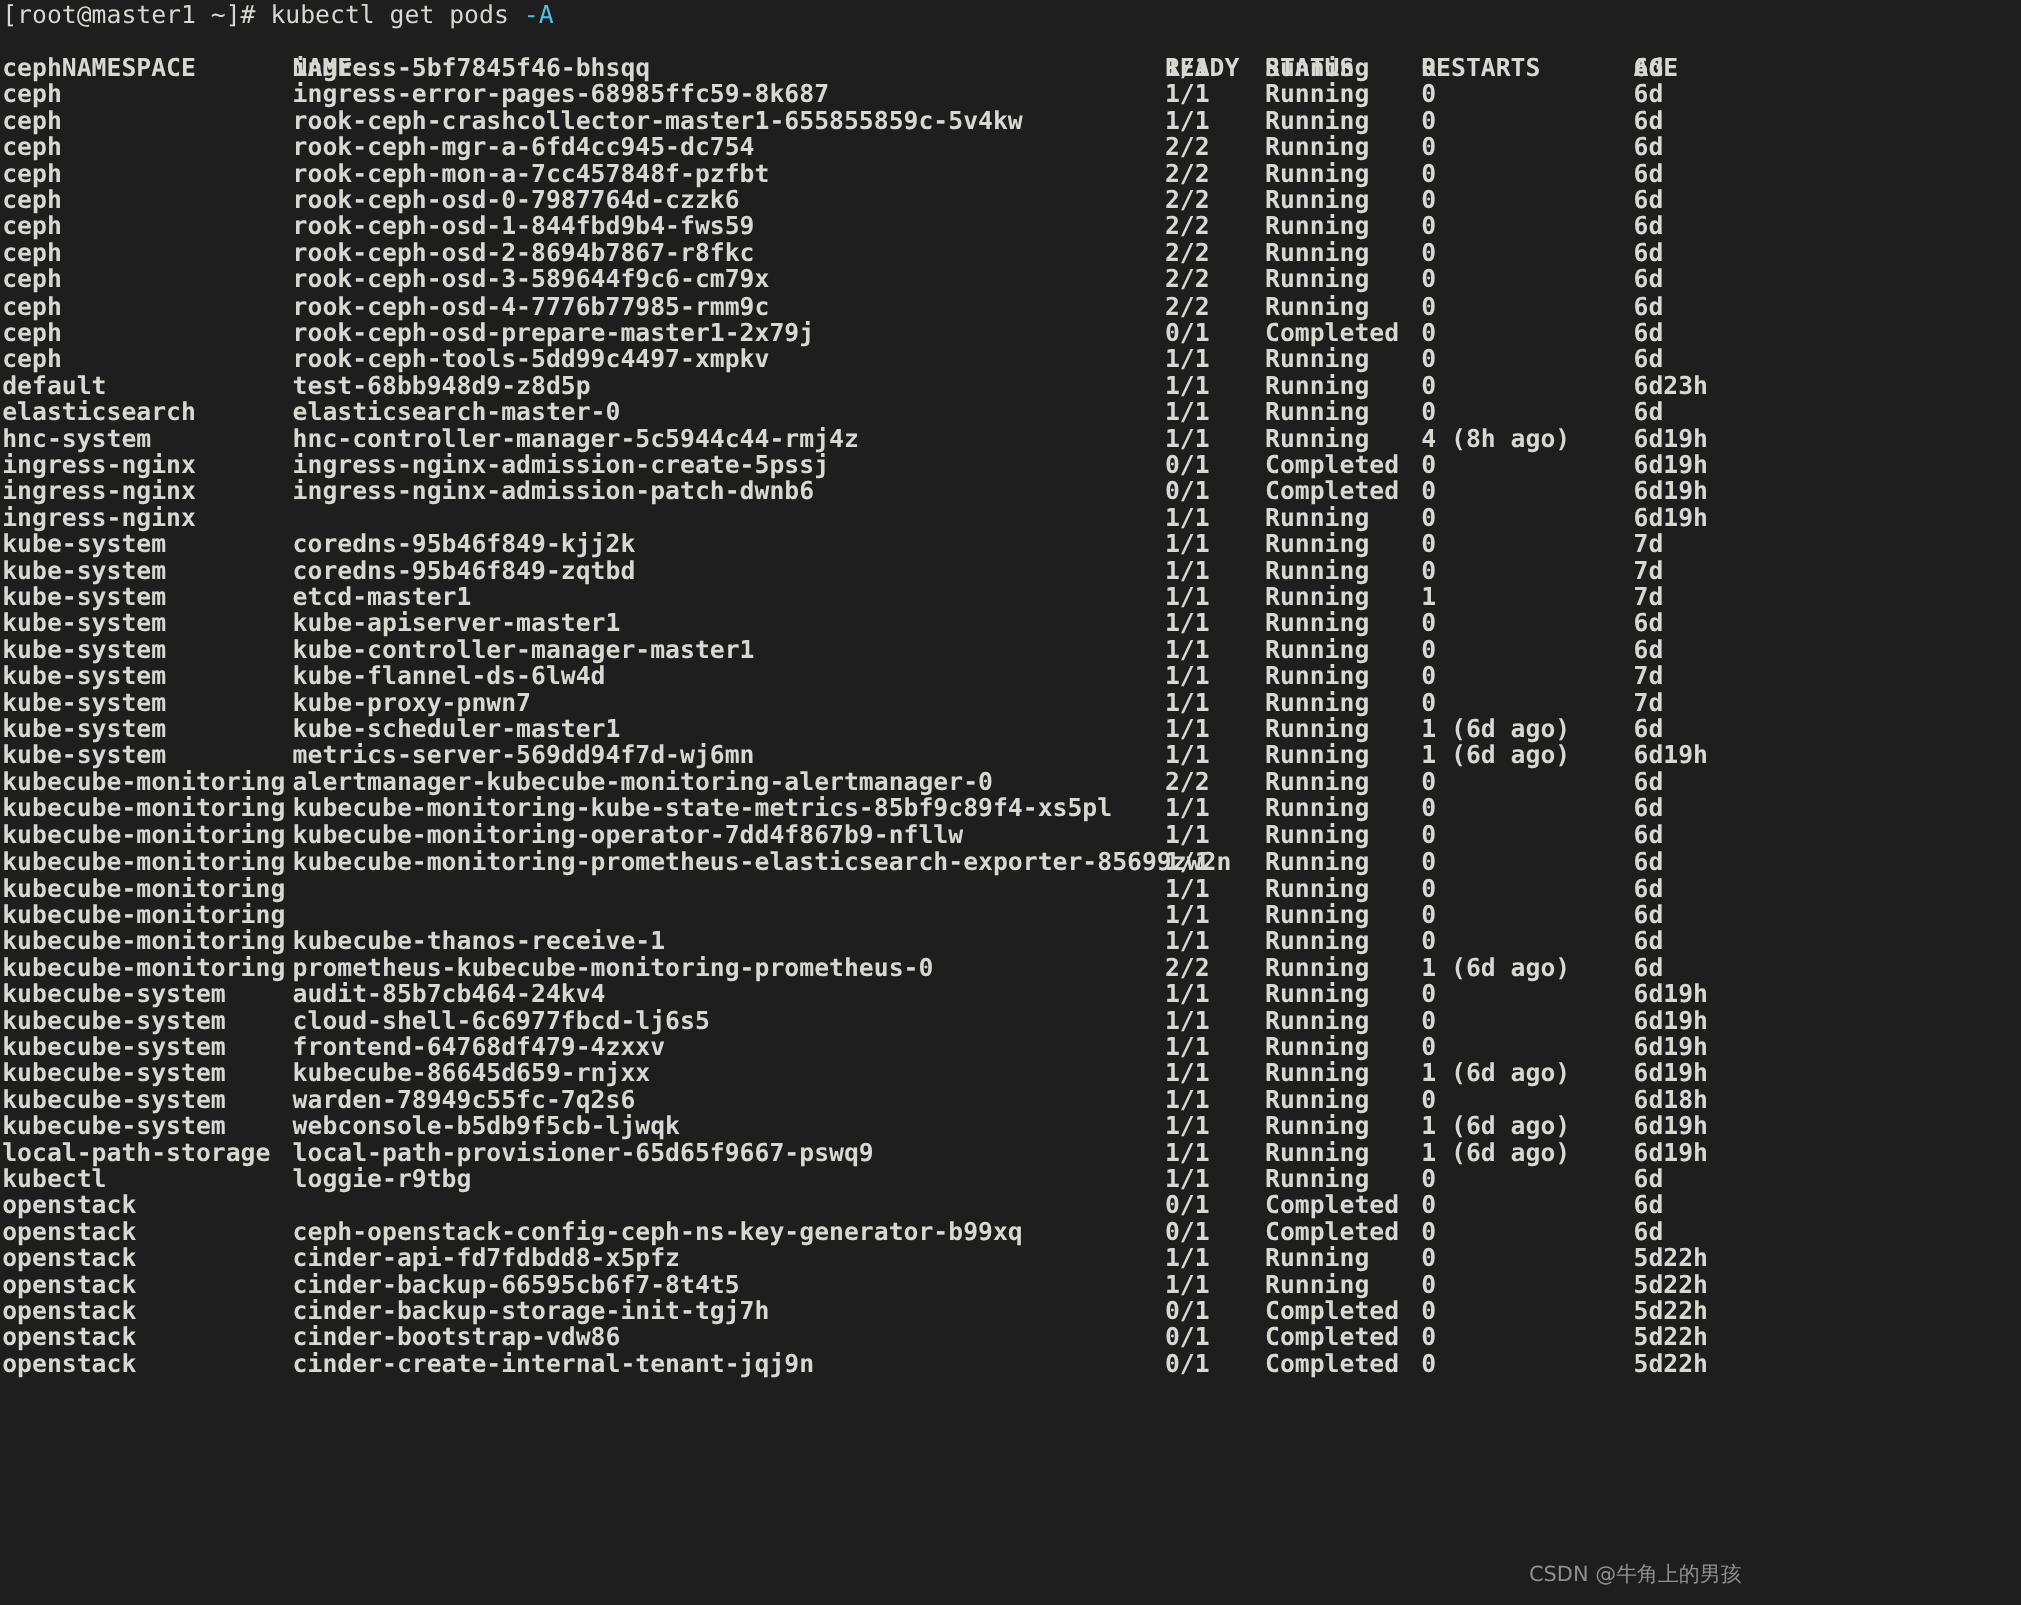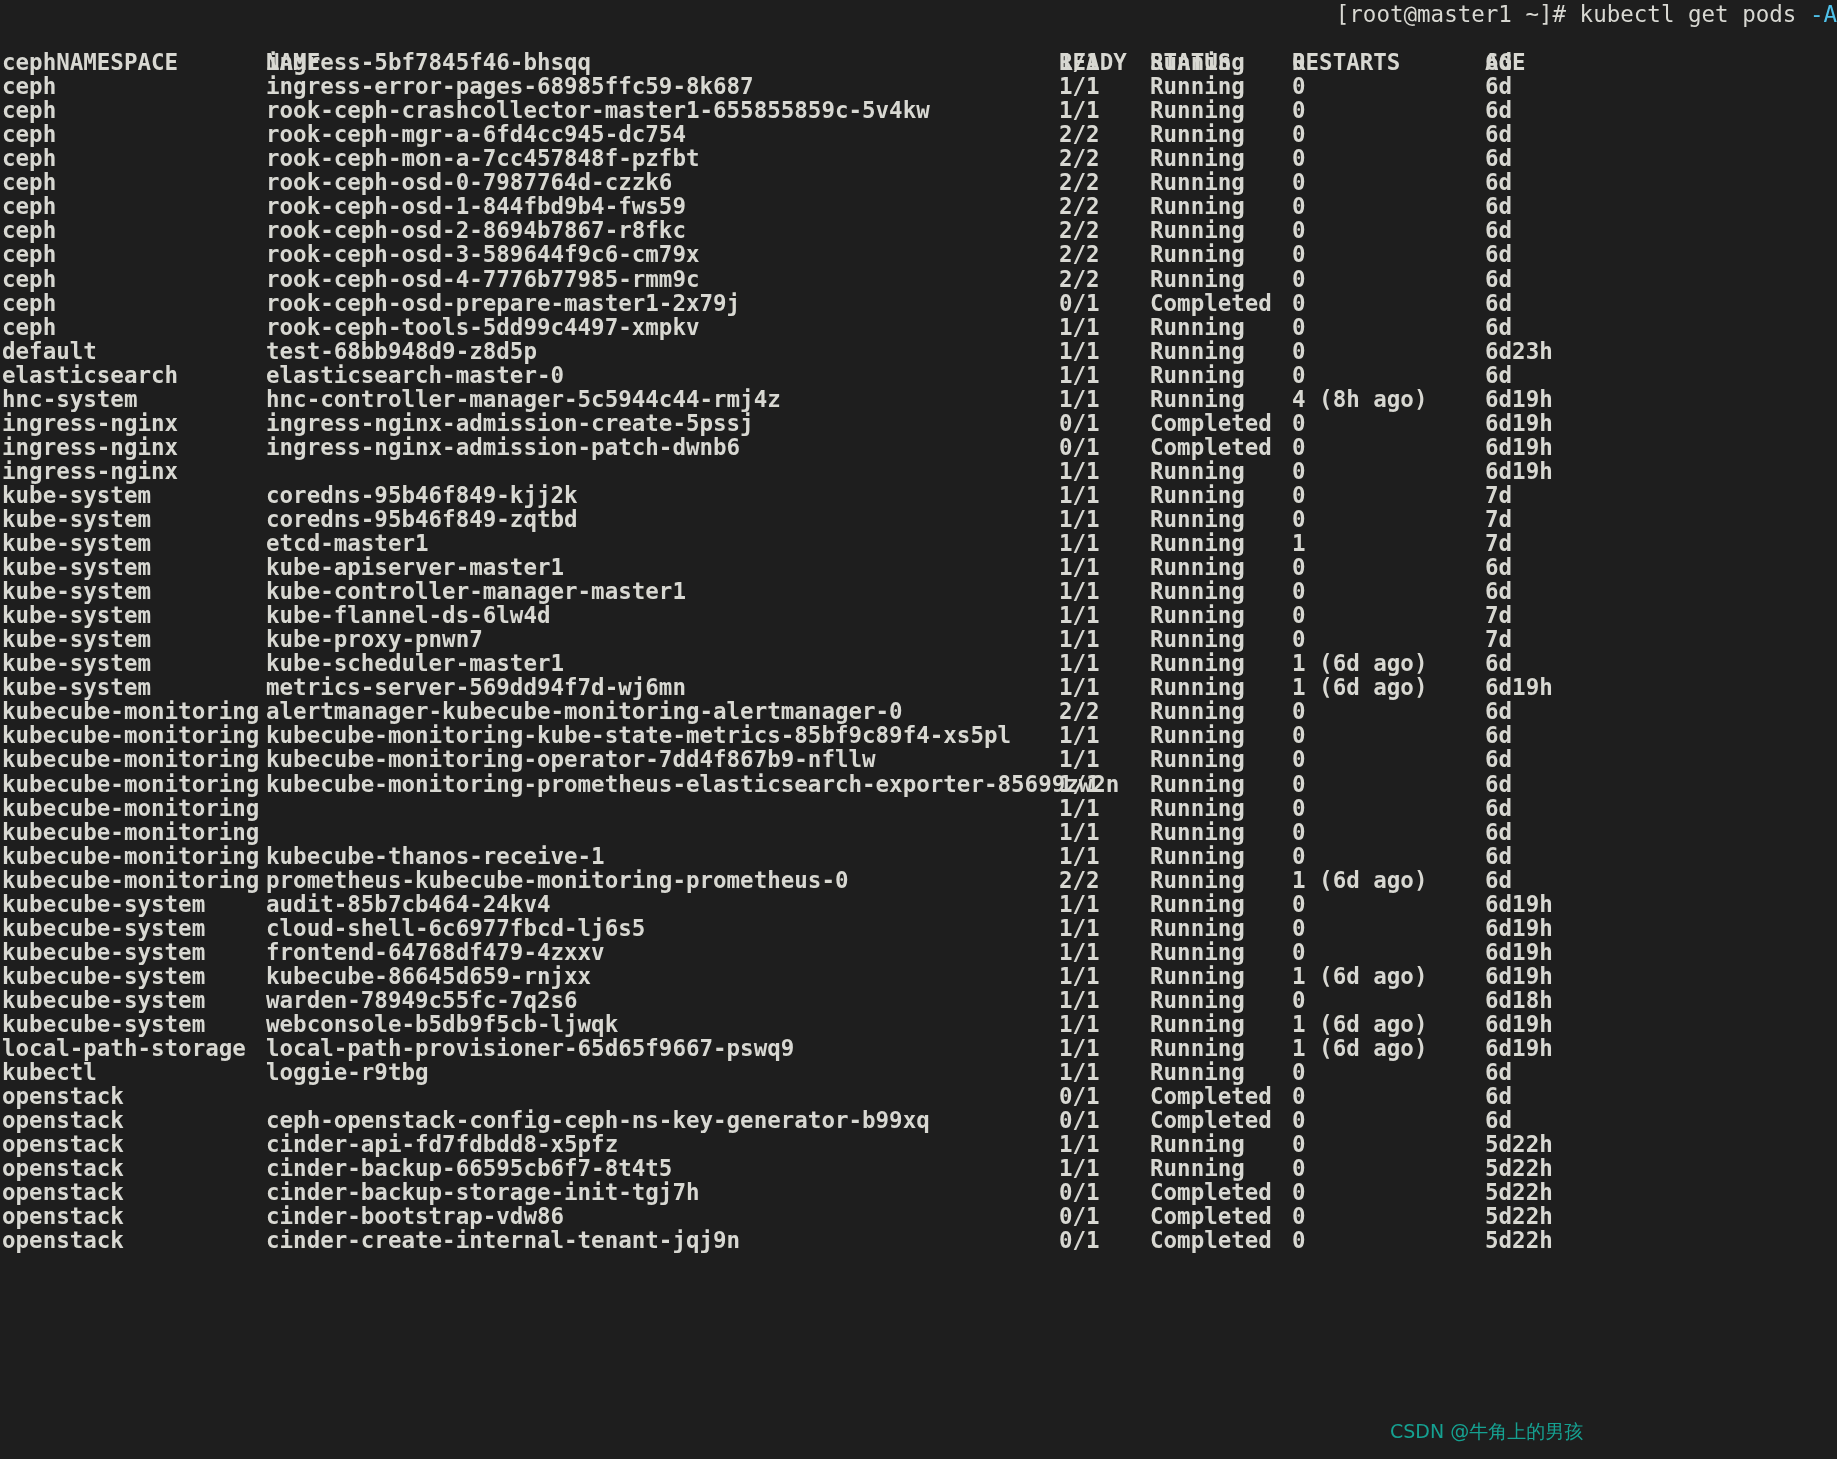--- a/index.html
+++ b/index.html
@@ -24,21 +24,20 @@
     line-height: 24.05px;
     padding: 2px 0 0 2px;
     box-sizing: border-box;
     letter-spacing: 0px;
   }
   .line {
     display: block;
     white-space: pre;
     height: 24.05px;
     line-height: 24.05px;
-    text-align: right;
   }
   .prompt-line {
     white-space: pre;
   }
   .cyan {
     color: #4fc1e9;
   }
   .c-ns   { display: inline-block; width: 263px; vertical-align: top; overflow: visible; }
   .c-nametext { position: absolute; left: 264px; white-space: pre; }
   .c-ready { position: absolute; left: 1057px; white-space: pre; }
@@ -115,14 +114,14 @@
       <div class="rowwrap"><span class="c-ns">kubectl</span><span class="c-nametext">loggie-r9tbg</span><span class="c-ready">1/1</span><span class="c-status">Running</span><span class="c-restarts">0</span><span class="c-age">6d</span></div>
       <div class="rowwrap"><span class="c-ns">openstack</span><span class="c-ready">0/1</span><span class="c-status">Completed</span><span class="c-restarts">0</span><span class="c-age">6d</span></div>
       <div class="rowwrap"><span class="c-ns">openstack</span><span class="c-nametext">ceph-openstack-config-ceph-ns-key-generator-b99xq</span><span class="c-ready">0/1</span><span class="c-status">Completed</span><span class="c-restarts">0</span><span class="c-age">6d</span></div>
       <div class="rowwrap"><span class="c-ns">openstack</span><span class="c-nametext">cinder-api-fd7fdbdd8-x5pfz</span><span class="c-ready">1/1</span><span class="c-status">Running</span><span class="c-restarts">0</span><span class="c-age">5d22h</span></div>
       <div class="rowwrap"><span class="c-ns">openstack</span><span class="c-nametext">cinder-backup-66595cb6f7-8t4t5</span><span class="c-ready">1/1</span><span class="c-status">Running</span><span class="c-restarts">0</span><span class="c-age">5d22h</span></div>
       <div class="rowwrap"><span class="c-ns">openstack</span><span class="c-nametext">cinder-backup-storage-init-tgj7h</span><span class="c-ready">0/1</span><span class="c-status">Completed</span><span class="c-restarts">0</span><span class="c-age">5d22h</span></div>
       <div class="rowwrap"><span class="c-ns">openstack</span><span class="c-nametext">cinder-bootstrap-vdw86</span><span class="c-ready">0/1</span><span class="c-status">Completed</span><span class="c-restarts">0</span><span class="c-age">5d22h</span></div>
       <div class="rowwrap"><span class="c-ns">openstack</span><span class="c-nametext">cinder-create-internal-tenant-jqj9n</span><span class="c-ready">0/1</span><span class="c-status">Completed</span><span class="c-restarts">0</span><span class="c-age">5d22h</span></div>
     </div>
 
-  <div class="watermark" style="color: #14b8a6;">CSDN @牛角上的男孩</div>
+  <div class="watermark" style="color: #a3a3a3;">CSDN @牛角上的男孩</div>
 </div>
 
 </body></html>

